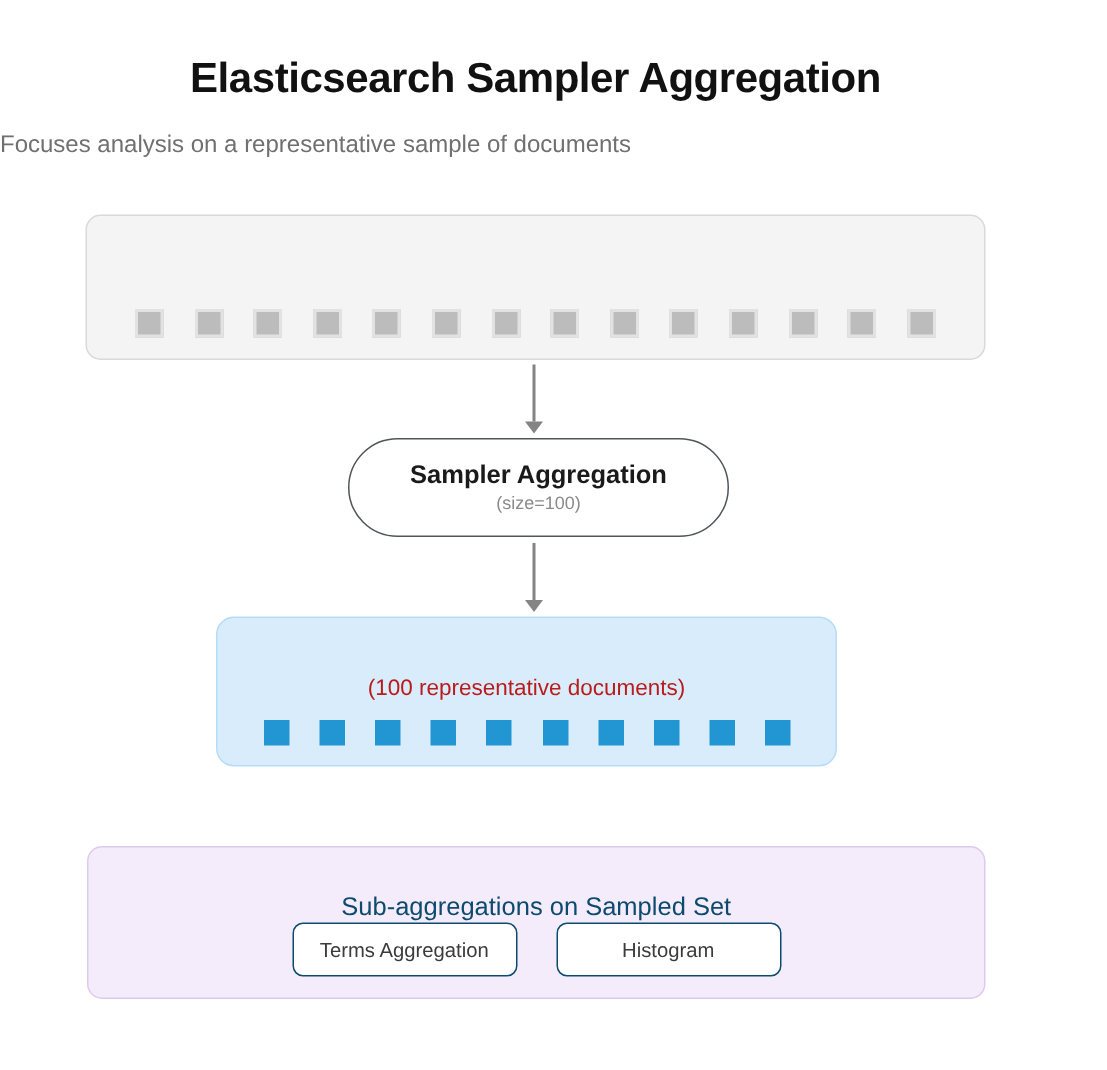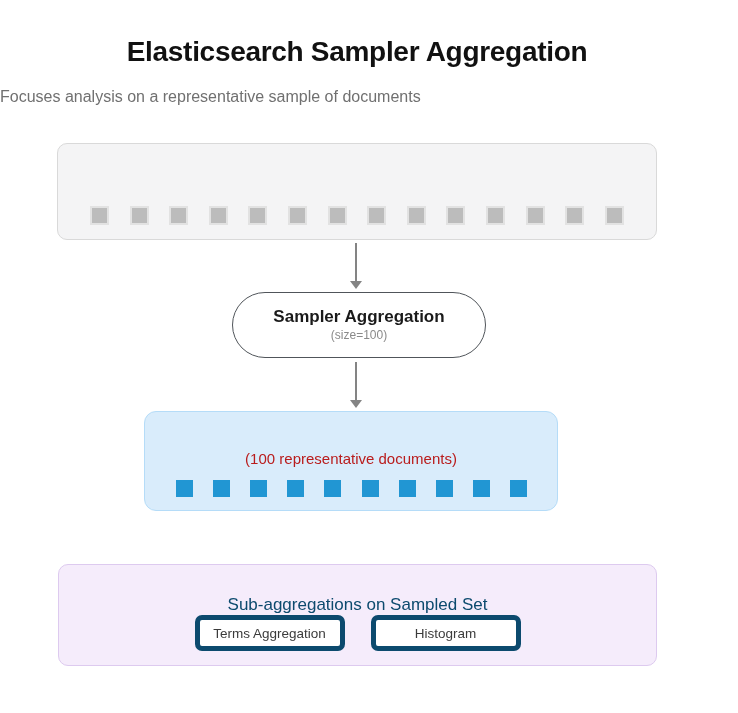--- a/index.html
+++ b/index.html
@@ -85,21 +85,21 @@
   .subagg-box .box-title {
     position: absolute; top: 15px; left: 0; width: 100%;
     text-align: center; font-size: 17px; font-weight: normal; color: #0c4a6e; margin-top: 15px;
   }
   .subagg-buttons {
     position: absolute; left: 0; width: 100%; top: 50px;
     display: flex; justify-content: center; gap: 26px;
   }
   .subagg-btn {
     width: 150px; height: 36px;
-    background: #ffffff; border: 5px solid #0c4a6e; border-radius: 7px;
+    background: #ffffff; border: 1px solid #0c4a6e; border-radius: 7px;
     display: flex; align-items: center; justify-content: center;
     font-size: 13.5px; color: #3b3b3b;
   }
 </style>
 </head>
 <body>
 
 <div class="stage">
 
   <div class="main-title">Elasticsearch Sampler Aggregation</div>

